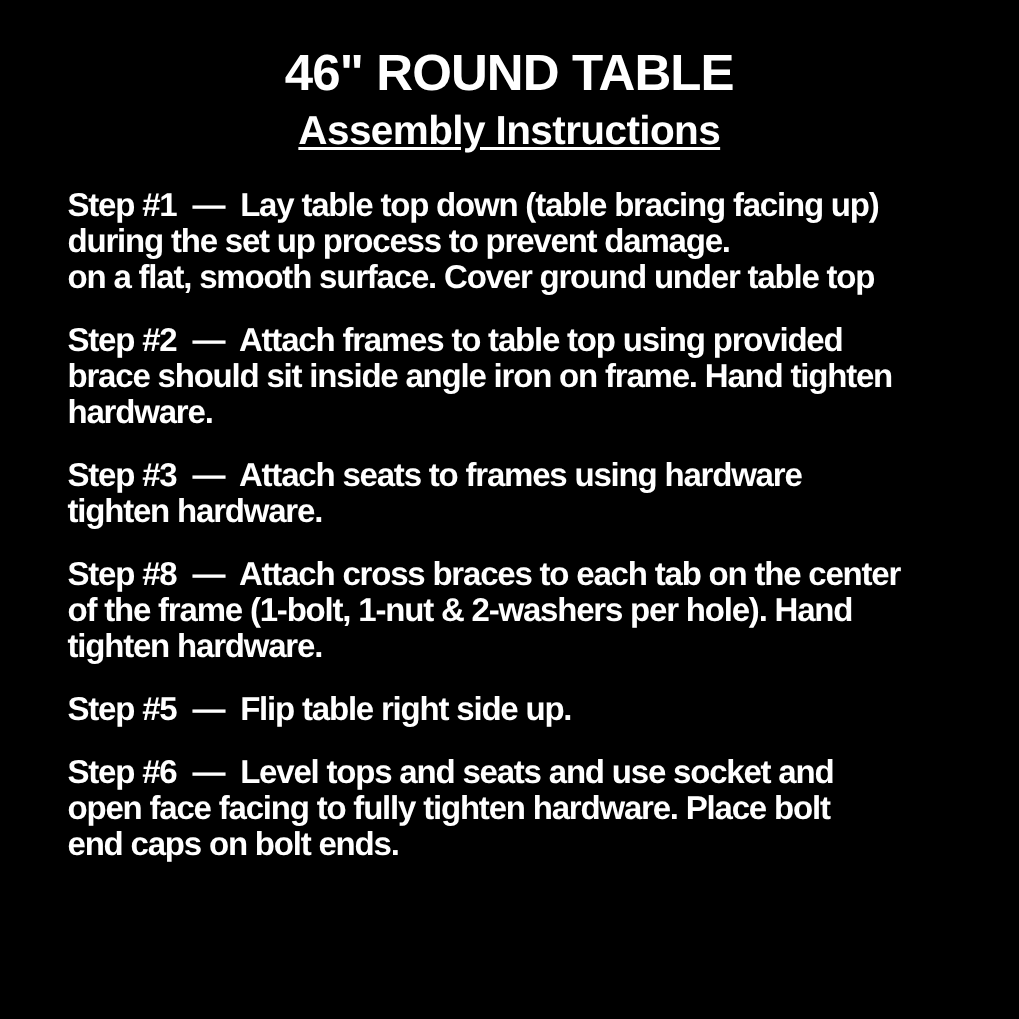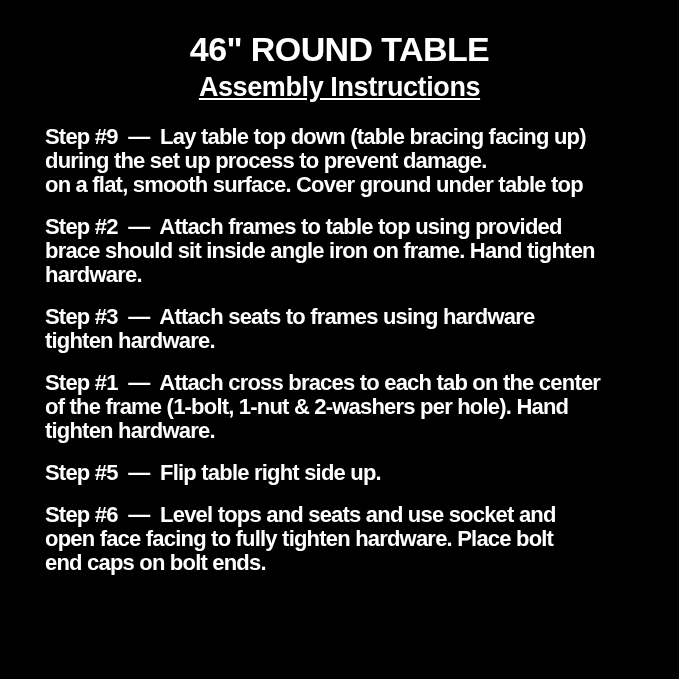--- a/index.html
+++ b/index.html
@@ -50,35 +50,35 @@
   }
 </style>
 </head>
 <body style="background: rgb(0, 0, 0);">
 
 <main class="sheet" style="color: rgb(255, 255, 255);">
   <h1 class="title">46" ROUND TABLE</h1>
   <h2 class="subtitle">Assembly Instructions</h2>
   <section class="steps" id="steps">
       <div class="step">
-        <div class="step-line">Step #9  —  Lay table top down (table bracing facing up)</div>
+        <div class="step-line">Step #1  —  Lay table top down (table bracing facing up)</div>
         <div class="step-line">during the set up process to prevent damage.</div>
         <div class="step-line">on a flat, smooth surface. Cover ground under table top</div>
       </div>
       <div class="step">
         <div class="step-line">Step #2  —  Attach frames to table top using provided</div>
         <div class="step-line">brace should sit inside angle iron on frame. Hand tighten</div>
         <div class="step-line">hardware.</div>
       </div>
       <div class="step">
         <div class="step-line">Step #3  —  Attach seats to frames using hardware</div>
         <div class="step-line">tighten hardware.</div>
       </div>
       <div class="step">
-        <div class="step-line">Step #1  —  Attach cross braces to each tab on the center</div>
+        <div class="step-line">Step #8  —  Attach cross braces to each tab on the center</div>
         <div class="step-line">of the frame (1-bolt, 1-nut &amp; 2-washers per hole). Hand</div>
         <div class="step-line">tighten hardware.</div>
       </div>
       <div class="step">
         <div class="step-line">Step #5  —  Flip table right side up.</div>
       </div>
       <div class="step">
         <div class="step-line">Step #6  —  Level tops and seats and use socket and</div>
         <div class="step-line">open face facing to fully tighten hardware. Place bolt</div>
         <div class="step-line">end caps on bolt ends.</div>

